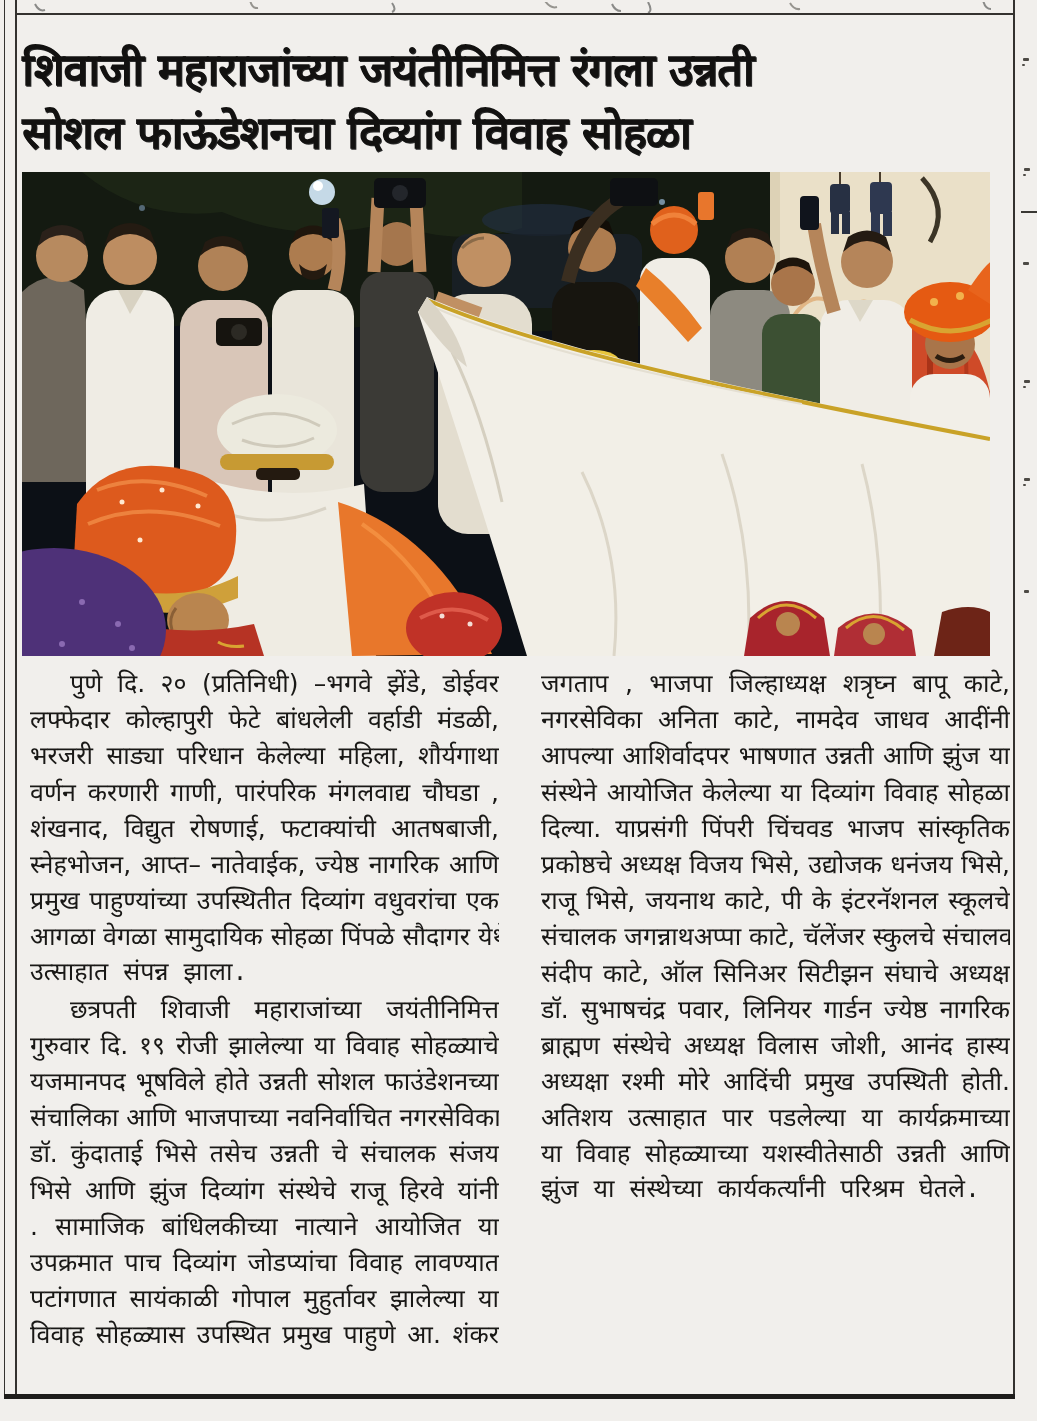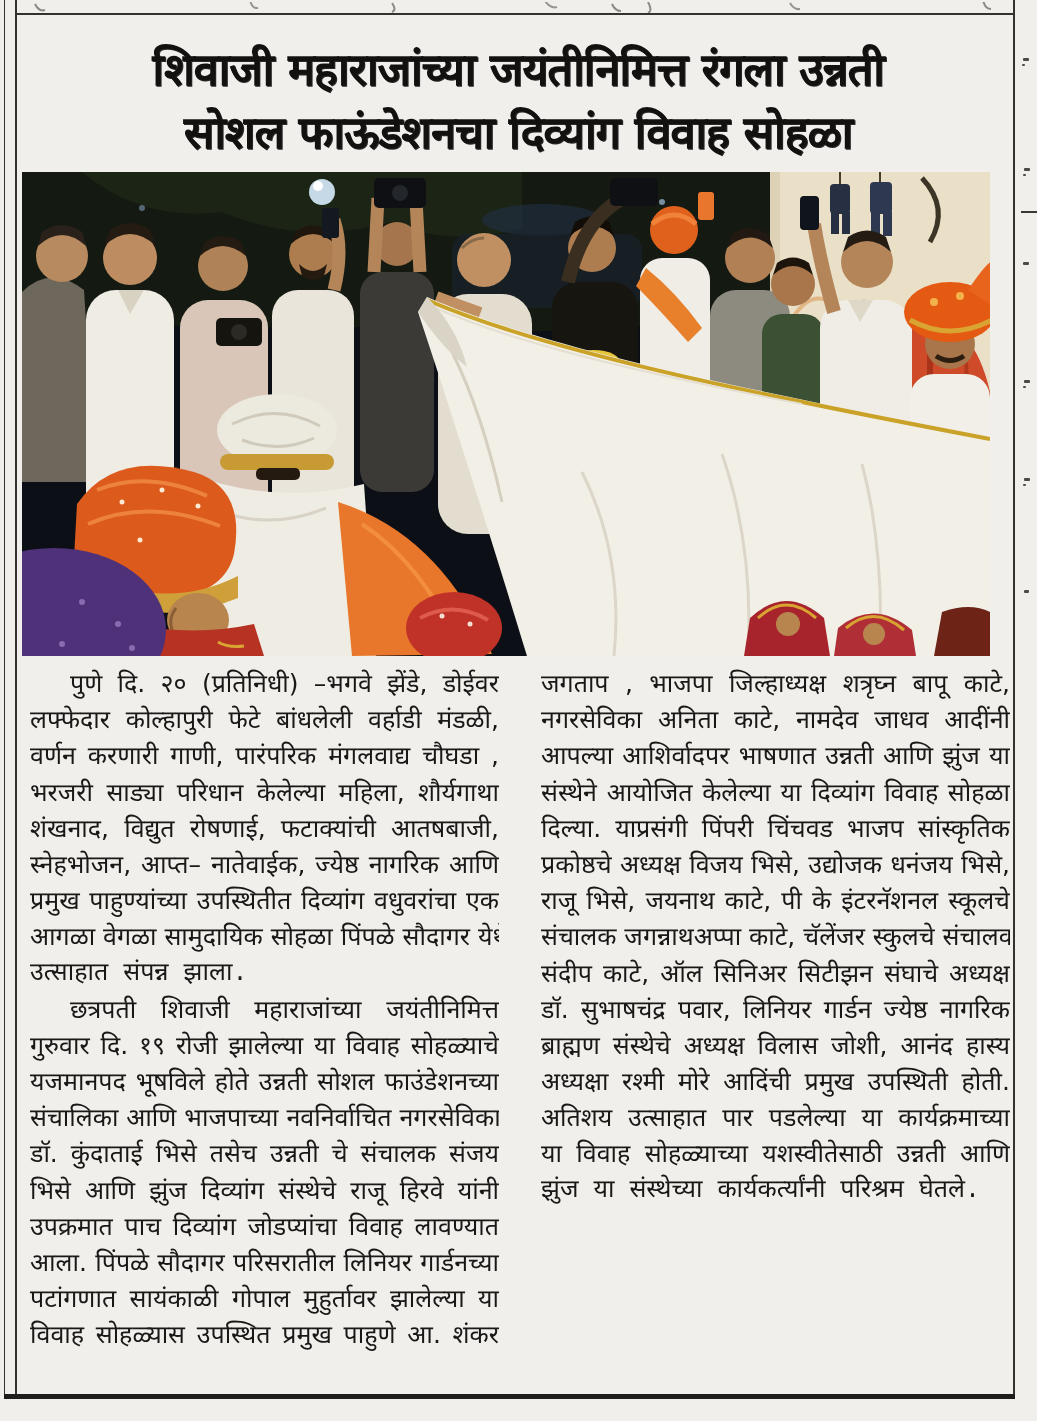--- a/index.html
+++ b/index.html
@@ -17,21 +17,21 @@
   .right-rule{left:1013px;top:0;width:2px;height:1398px;}
   .bottom-rule{left:4px;top:1394px;width:1011px;height:5px;background:#1e1d1b;}
   .margin-short-rule{left:1021px;top:211px;width:16px;height:2px;background:#3a3834;}
 
   .top-remnants{position:absolute;left:0;top:0;width:1037px;height:13px;overflow:hidden;}
   .margin-specks{position:absolute;left:1019px;top:0;width:18px;height:700px;}
   .speck{position:absolute;background:#4d4a45;border-radius:1px;}
 
   .headline{
     position:absolute;left:22px;top:34px;width:992px;height:134px;
-    display:flex;flex-direction:column;align-items:center;justify-content:center;
+    display:flex;flex-direction:column;align-items:flex-start;justify-content:center;
     text-align:center;
   }
   .headline .hl{
     font-size:45px;font-weight:bold;line-height:63px;letter-spacing:-1px;
     color:#121110;white-space:nowrap;
     text-shadow:1px 1px 0 #2a2a2a;
   }
 
   .photo-wrap{
     position:absolute;left:22px;top:172px;width:968px;height:484px;
@@ -256,35 +256,35 @@
   <circle cx="852" cy="462" r="11" fill="#b9854f"></circle>
 
   <path d="M920,440 Q948,430 968,440 L968,484 L912,484 Z" fill="#6d2417"></path>
 </svg>
 </div>
 
 <div class="body-text">
   <div class="col">
       <div class="line indent">पुणे दि. २० (प्रतिनिधी) –भगवे झेंडे, डोईवर</div>
       <div class="line">लफ्फेदार कोल्हापुरी फेटे बांधलेली वर्हाडी मंडळी,</div>
+      <div class="line">भरजरी साड्या परिधान केलेल्या महिला, शौर्यगाथा</div>
       <div class="line">वर्णन करणारी गाणी, पारंपरिक मंगलवाद्य चौघडा ,</div>
-      <div class="line">भरजरी साड्या परिधान केलेल्या महिला, शौर्यगाथा</div>
       <div class="line">शंखनाद, विद्युत रोषणाई, फटाक्यांची आतषबाजी,</div>
       <div class="line">स्नेहभोजन, आप्त– नातेवाईक, ज्येष्ठ नागरिक आणि</div>
       <div class="line">प्रमुख पाहुण्यांच्या उपस्थितीत दिव्यांग वधुवरांचा एक</div>
       <div class="line">आगळा वेगळा सामुदायिक सोहळा पिंपळे सौदागर येथे</div>
       <div class="line end">उत्साहात संपन्न झाला.</div>
       <div class="line indent">छत्रपती शिवाजी महाराजांच्या जयंतीनिमित्त</div>
       <div class="line">गुरुवार दि. १९ रोजी झालेल्या या विवाह सोहळ्याचे</div>
       <div class="line">यजमानपद भूषविले होते उन्नती सोशल फाउंडेशनच्या</div>
       <div class="line">संचालिका आणि भाजपाच्या नवनिर्वाचित नगरसेविका</div>
       <div class="line">डॉ. कुंदाताई भिसे तसेच उन्नती चे संचालक संजय</div>
       <div class="line">भिसे आणि झुंज दिव्यांग संस्थेचे राजू हिरवे यांनी</div>
+      <div class="line">. सामाजिक बांधिलकीच्या नात्याने आयोजित या</div>
       <div class="line">उपक्रमात पाच दिव्यांग जोडप्यांचा विवाह लावण्यात</div>
-      <div class="line">आला. पिंपळे सौदागर परिसरातील लिनियर गार्डनच्या</div>
       <div class="line">पटांगणात सायंकाळी गोपाल मुहुर्तावर झालेल्या या</div>
       <div class="line">विवाह सोहळ्यास उपस्थित प्रमुख पाहुणे आ. शंकर</div>
     </div>
   <div class="col">
       <div class="line">जगताप , भाजपा जिल्हाध्यक्ष शत्रृघ्न बापू काटे,</div>
       <div class="line">नगरसेविका अनिता काटे, नामदेव जाधव आदींनी</div>
       <div class="line">आपल्या आशिर्वादपर भाषणात उन्नती आणि झुंज या</div>
       <div class="line">संस्थेने आयोजित केलेल्या या दिव्यांग विवाह सोहळा</div>
       <div class="line">दिल्या. याप्रसंगी पिंपरी चिंचवड भाजप सांस्कृतिक</div>
       <div class="line">प्रकोष्ठचे अध्यक्ष  विजय भिसे, उद्योजक धनंजय भिसे,</div>

